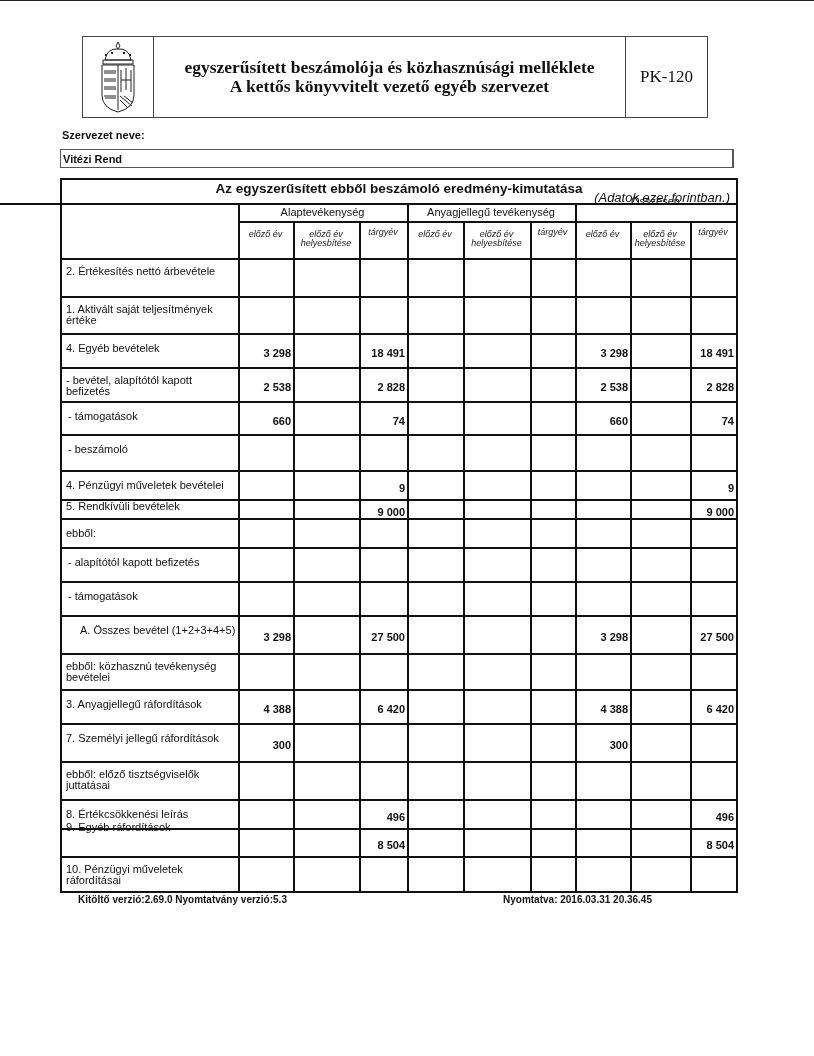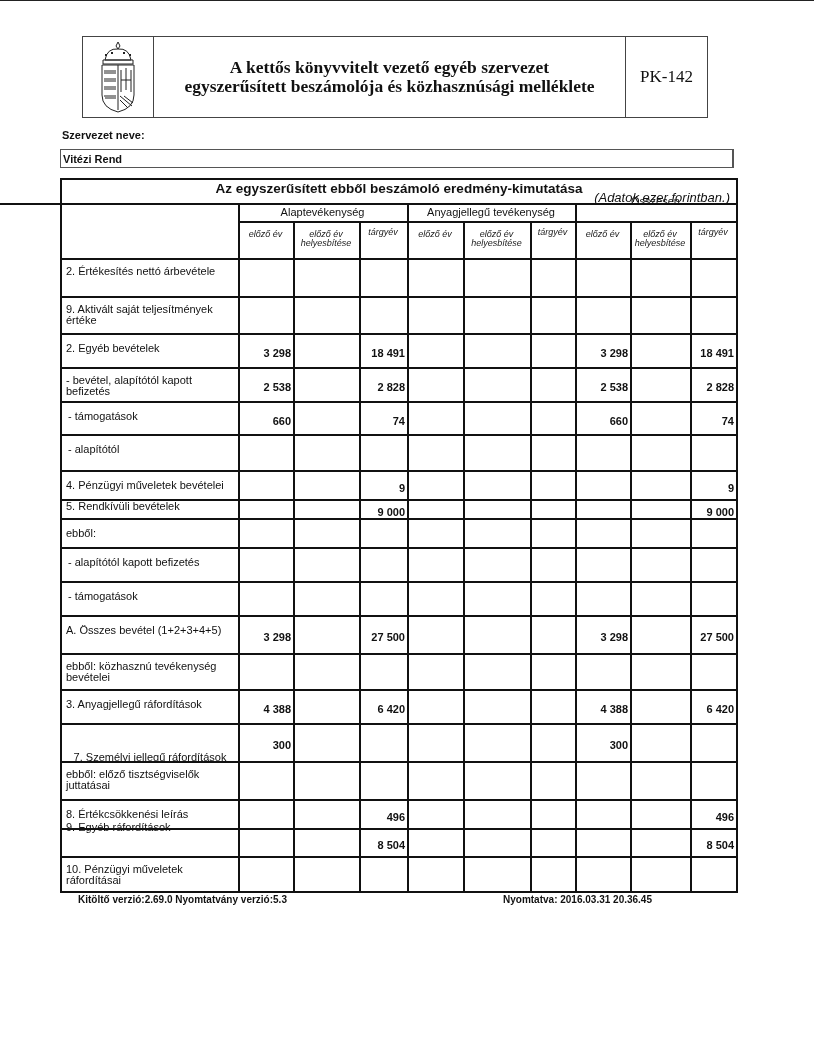--- a/index.html
+++ b/index.html
@@ -64,24 +64,24 @@
       </g>
       <g fill="#222">
         <rect x="8" y="14" width="2" height="2"></rect>
           <rect x="14" y="12" width="2" height="2"></rect>
         <rect x="26" y="12" width="2" height="2"></rect>
           <rect x="32" y="14" width="2" height="2"></rect>
       </g>
     </svg>
   </div>
   <div class="title">
+    <div>egyszerűsített beszámolója és közhasznúsági melléklete</div>
     <div>A kettős könyvvitelt vezető egyéb szervezet</div>
-    <div>egyszerűsített beszámolója és közhasznúsági melléklete</div>
   </div>
-  <div class="code">PK-142</div>
+  <div class="code">PK-120</div>
 </div>
 
 <div class="org-label">Szervezet neve:</div>
 <div class="org-box">Vitézi Rend</div>
 
 <div class="tbl" id="tbl">
   <div class="tbltitle">Az egyszerűsített ebből beszámoló eredmény-kimutatása</div>
   <div class="unit">(Adatok ezer forintban.)</div>
 <div class="vl" style="left: 0px; top: 0px; height: 713px;"></div>
     <div class="vl" style="left: 676px; top: 0px; height: 713px;"></div>
@@ -155,32 +155,32 @@
     <div class="num" style="left: 178px; width: 53px; top: 96px;"></div>
     <div class="num" style="left: 233px; width: 64px; top: 96px;"></div>
     <div class="num" style="left: 299px; width: 46px; top: 96px;"></div>
     <div class="num" style="left: 347px; width: 54px; top: 96px;"></div>
     <div class="num" style="left: 403px; width: 65px; top: 96px;"></div>
     <div class="num" style="left: 470px; width: 43px; top: 96px;"></div>
     <div class="num" style="left: 515px; width: 53px; top: 96px;"></div>
     <div class="num" style="left: 570px; width: 58px; top: 96px;"></div>
     <div class="num" style="left: 630px; width: 44px; top: 96px;"></div>
     <div class="cell" style="left: 0px; top: 118px; width: 678px; height: 37px;"></div>
-    <div class="lbl" style="left: 6px; top: 126px; width: 168px;">9. Aktivált saját teljesítmények értéke</div>
+    <div class="lbl" style="left: 6px; top: 126px; width: 168px;">1. Aktivált saját teljesítmények értéke</div>
     <div class="num" style="left: 178px; width: 53px; top: 134px;"></div>
     <div class="num" style="left: 233px; width: 64px; top: 134px;"></div>
     <div class="num" style="left: 299px; width: 46px; top: 134px;"></div>
     <div class="num" style="left: 347px; width: 54px; top: 134px;"></div>
     <div class="num" style="left: 403px; width: 65px; top: 134px;"></div>
     <div class="num" style="left: 470px; width: 43px; top: 134px;"></div>
     <div class="num" style="left: 515px; width: 53px; top: 134px;"></div>
     <div class="num" style="left: 570px; width: 58px; top: 134px;"></div>
     <div class="num" style="left: 630px; width: 44px; top: 134px;"></div>
     <div class="cell" style="left: 0px; top: 155px; width: 678px; height: 34px;"></div>
-    <div class="lbl" style="left: 6px; top: 165px; width: 168px;">2. Egyéb bevételek</div>
+    <div class="lbl" style="left: 6px; top: 165px; width: 168px;">4. Egyéb bevételek</div>
     <div class="num" style="left: 178px; width: 53px; top: 169px;">3 298</div>
     <div class="num" style="left: 233px; width: 64px; top: 169px;"></div>
     <div class="num" style="left: 299px; width: 46px; top: 169px;">18 491</div>
     <div class="num" style="left: 347px; width: 54px; top: 169px;"></div>
     <div class="num" style="left: 403px; width: 65px; top: 169px;"></div>
     <div class="num" style="left: 470px; width: 43px; top: 169px;"></div>
     <div class="num" style="left: 515px; width: 53px; top: 169px;">3 298</div>
     <div class="num" style="left: 570px; width: 58px; top: 169px;"></div>
     <div class="num" style="left: 630px; width: 44px; top: 169px;">18 491</div>
     <div class="cell" style="left: 0px; top: 189px; width: 678px; height: 34px;"></div>
@@ -199,21 +199,21 @@
     <div class="num" style="left: 178px; width: 53px; top: 237px;">660</div>
     <div class="num" style="left: 233px; width: 64px; top: 237px;"></div>
     <div class="num" style="left: 299px; width: 46px; top: 237px;">74</div>
     <div class="num" style="left: 347px; width: 54px; top: 237px;"></div>
     <div class="num" style="left: 403px; width: 65px; top: 237px;"></div>
     <div class="num" style="left: 470px; width: 43px; top: 237px;"></div>
     <div class="num" style="left: 515px; width: 53px; top: 237px;">660</div>
     <div class="num" style="left: 570px; width: 58px; top: 237px;"></div>
     <div class="num" style="left: 630px; width: 44px; top: 237px;">74</div>
     <div class="cell" style="left: 0px; top: 256px; width: 678px; height: 36px;"></div>
-    <div class="lbl" style="left: 8px; top: 266px; width: 168px;">- alapítótól</div>
+    <div class="lbl" style="left: 8px; top: 266px; width: 168px;">- beszámoló</div>
     <div class="num" style="left: 178px; width: 53px; top: 271px;"></div>
     <div class="num" style="left: 233px; width: 64px; top: 271px;"></div>
     <div class="num" style="left: 299px; width: 46px; top: 271px;"></div>
     <div class="num" style="left: 347px; width: 54px; top: 271px;"></div>
     <div class="num" style="left: 403px; width: 65px; top: 271px;"></div>
     <div class="num" style="left: 470px; width: 43px; top: 271px;"></div>
     <div class="num" style="left: 515px; width: 53px; top: 271px;"></div>
     <div class="num" style="left: 570px; width: 58px; top: 271px;"></div>
     <div class="num" style="left: 630px; width: 44px; top: 271px;"></div>
     <div class="cell" style="left: 0px; top: 292px; width: 678px; height: 29px;"></div>
@@ -265,21 +265,21 @@
     <div class="num" style="left: 178px; width: 53px; top: 417px;"></div>
     <div class="num" style="left: 233px; width: 64px; top: 417px;"></div>
     <div class="num" style="left: 299px; width: 46px; top: 417px;"></div>
     <div class="num" style="left: 347px; width: 54px; top: 417px;"></div>
     <div class="num" style="left: 403px; width: 65px; top: 417px;"></div>
     <div class="num" style="left: 470px; width: 43px; top: 417px;"></div>
     <div class="num" style="left: 515px; width: 53px; top: 417px;"></div>
     <div class="num" style="left: 570px; width: 58px; top: 417px;"></div>
     <div class="num" style="left: 630px; width: 44px; top: 417px;"></div>
     <div class="cell" style="left: 0px; top: 437px; width: 678px; height: 38px;"></div>
-    <div class="lbl" style="left: 6px; top: 447px; width: 168px;">A. Összes bevétel (1+2+3+4+5)</div>
+    <div class="lbl" style="left: 20px; top: 447px; width: 168px;">A. Összes bevétel (1+2+3+4+5)</div>
     <div class="num" style="left: 178px; width: 53px; top: 453px;">3 298</div>
     <div class="num" style="left: 233px; width: 64px; top: 453px;"></div>
     <div class="num" style="left: 299px; width: 46px; top: 453px;">27 500</div>
     <div class="num" style="left: 347px; width: 54px; top: 453px;"></div>
     <div class="num" style="left: 403px; width: 65px; top: 453px;"></div>
     <div class="num" style="left: 470px; width: 43px; top: 453px;"></div>
     <div class="num" style="left: 515px; width: 53px; top: 453px;">3 298</div>
     <div class="num" style="left: 570px; width: 58px; top: 453px;"></div>
     <div class="num" style="left: 630px; width: 44px; top: 453px;">27 500</div>
     <div class="cell" style="left: 0px; top: 475px; width: 678px; height: 36px;"></div>
@@ -298,21 +298,21 @@
     <div class="num" style="left: 178px; width: 53px; top: 525px;">4 388</div>
     <div class="num" style="left: 233px; width: 64px; top: 525px;"></div>
     <div class="num" style="left: 299px; width: 46px; top: 525px;">6 420</div>
     <div class="num" style="left: 347px; width: 54px; top: 525px;"></div>
     <div class="num" style="left: 403px; width: 65px; top: 525px;"></div>
     <div class="num" style="left: 470px; width: 43px; top: 525px;"></div>
     <div class="num" style="left: 515px; width: 53px; top: 525px;">4 388</div>
     <div class="num" style="left: 570px; width: 58px; top: 525px;"></div>
     <div class="num" style="left: 630px; width: 44px; top: 525px;">6 420</div>
     <div class="cell" style="left: 0px; top: 545px; width: 678px; height: 38px;"></div>
-    <div class="lbl" style="left: 6px; top: 574px; width: 168px; text-align: center;">7. Személyi jellegű ráfordítások</div>
+    <div class="lbl" style="left: 6px; top: 555px; width: 168px;">7. Személyi jellegű ráfordítások</div>
     <div class="num" style="left: 178px; width: 53px; top: 561px;">300</div>
     <div class="num" style="left: 233px; width: 64px; top: 561px;"></div>
     <div class="num" style="left: 299px; width: 46px; top: 561px;"></div>
     <div class="num" style="left: 347px; width: 54px; top: 561px;"></div>
     <div class="num" style="left: 403px; width: 65px; top: 561px;"></div>
     <div class="num" style="left: 470px; width: 43px; top: 561px;"></div>
     <div class="num" style="left: 515px; width: 53px; top: 561px;">300</div>
     <div class="num" style="left: 570px; width: 58px; top: 561px;"></div>
     <div class="num" style="left: 630px; width: 44px; top: 561px;"></div>
     <div class="cell" style="left: 0px; top: 583px; width: 678px; height: 38px;"></div>

